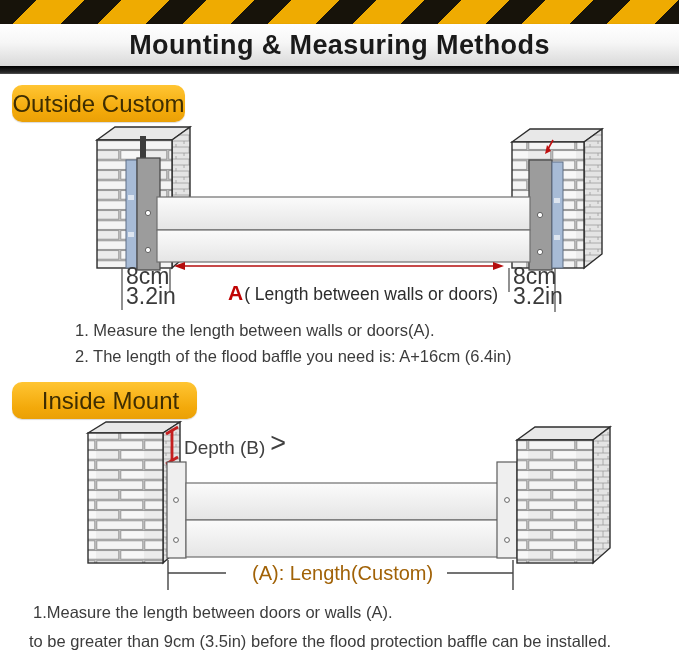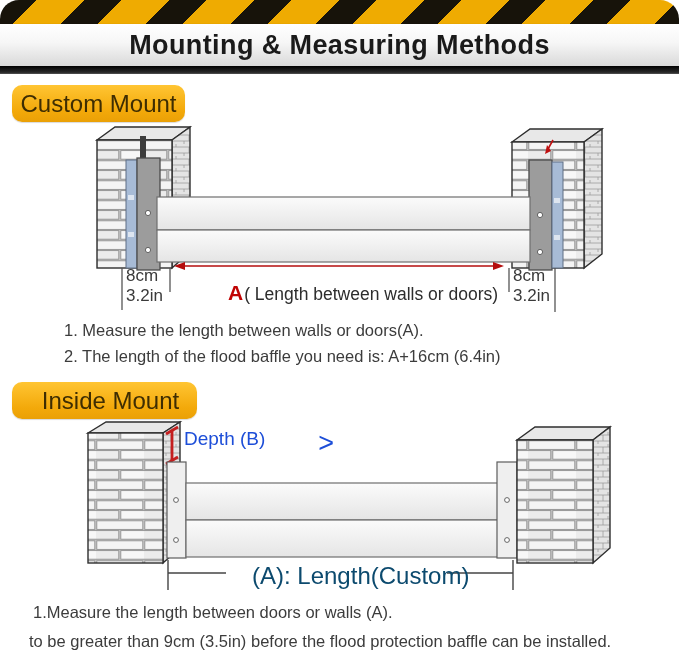--- a/index.html
+++ b/index.html
@@ -1,18 +1,18 @@
 <!DOCTYPE html>
 <html><head>
 <meta charset="utf-8">
 <style>
   html,body{margin:0;padding:0;background:#fff;}
   #stage{
     position:relative;width:679px;height:668px;background:#fff;overflow:hidden;
-    font-family:"Liberation Sans",sans-serif;color:#222;border-radius:19px;
+    font-family:"Liberation Sans",sans-serif;color:#222;
   }
   .abs{position:absolute;}
 
   
   .hazard-tape{
     left:0;top:0;width:679px;height:26px;
     background:repeating-linear-gradient(135deg,#17130a 0 26px,#efab01 26px 60px);
     border-bottom:1px solid #cfcfcf;
   }
   .title-band{
@@ -33,43 +33,43 @@
   .badge{
     left:12px;width:173px;height:37px;border-radius:10px;
     background:linear-gradient(180deg,#ffc533 0%,#f3a90a 70%,#eaa006 100%);
     display:flex;align-items:center;justify-content:center;
     font-size:24px;color:#3e2d02;box-shadow:0 1px 1px rgba(0,0,0,.15);
   }
   .badge.outside{top:85px;}
   .badge.inside{top:382px;padding-left:12px;}
 
   
-  .offset-label{font-size:17px;line-height:20px;color:#3a3a3a;}
+  .offset-label{font-size:23px;line-height:20px;color:#3a3a3a;}
   .a-label{font-size:17.5px;color:#2d2d2d;white-space:nowrap;}
   .a-label .letter{color:#c00404;font-weight:bold;font-size:21px;margin-right:1px;}
   .steps{font-size:16.5px;color:#3c3c3c;line-height:26px;white-space:nowrap;}
-  .depth-label{display:flex;align-items:flex-start;color:#1d4ed8;white-space:nowrap;gap:48px;}
+  .depth-label{display:flex;align-items:flex-end;color:#404040;white-space:nowrap;}
   .depth-label .prefix{font-size:19px;}
   .depth-label .op{font-size:27px;margin:0 3px 0 5px;}
   .depth-label .val{font-size:24px;}
-  .length-label{font-size:24px;color:#0c4a6e;white-space:nowrap;}
+  .length-label{font-size:20px;color:#a16207;white-space:nowrap;}
 </style>
 </head>
 <body>
 
 <div id="stage">
 
   <div class="abs hazard-tape"></div>
   <div class="abs title-band">
     <h1>Mounting &amp; Measuring Methods</h1>
   </div>
   <div class="abs header-black-bar"></div>
 
   <div class="abs badge outside">
-    <span>Custom Mount</span>
+    <span>Outside Custom</span>
   </div>
 
   <svg class="abs" style="left:0;top:120px;" width="679" height="197" viewBox="0 0 679 197">
     <defs>
       <pattern id="brickP" width="48" height="20" patternUnits="userSpaceOnUse">
         <rect width="48" height="20" fill="#c9c9c9"></rect>
         <rect x="0.8" y="0.8" width="46" height="8.6" fill="#f4f4f4" stroke="#909090" stroke-width="0.9"></rect>
         <rect x="-23.2" y="10.6" width="46" height="8.6" fill="#ececec" stroke="#909090" stroke-width="0.9"></rect>
         <rect x="24.8" y="10.6" width="46" height="8.6" fill="#f7f7f7" stroke="#909090" stroke-width="0.9"></rect>
       </pattern>
@@ -139,21 +139,21 @@
     <div>8cm</div>
     <div>3.2in</div>
   </div>
   <div class="abs offset-label" style="left:513px;top:266px;">
     <div>8cm</div>
     <div>3.2in</div>
   </div>
   <div class="abs a-label" style="left:228px;top:281px;">
     <span class="letter">A</span><span>( Length between walls or doors)</span>
   </div>
-  <div class="abs steps" style="left:64px;top:317px;">
+  <div class="abs steps" style="left:75px;top:317px;">
     <div>1. Measure the length between walls or doors(A).</div>
     <div>2. The length of the flood baffle you need is: A+16cm (6.4in)</div>
   </div>
 
   <div class="abs badge inside">
     <span>Inside Mount</span>
   </div>
 
   <svg class="abs" style="left:0;top:420px;" width="679" height="185" viewBox="0 0 679 185">
 

